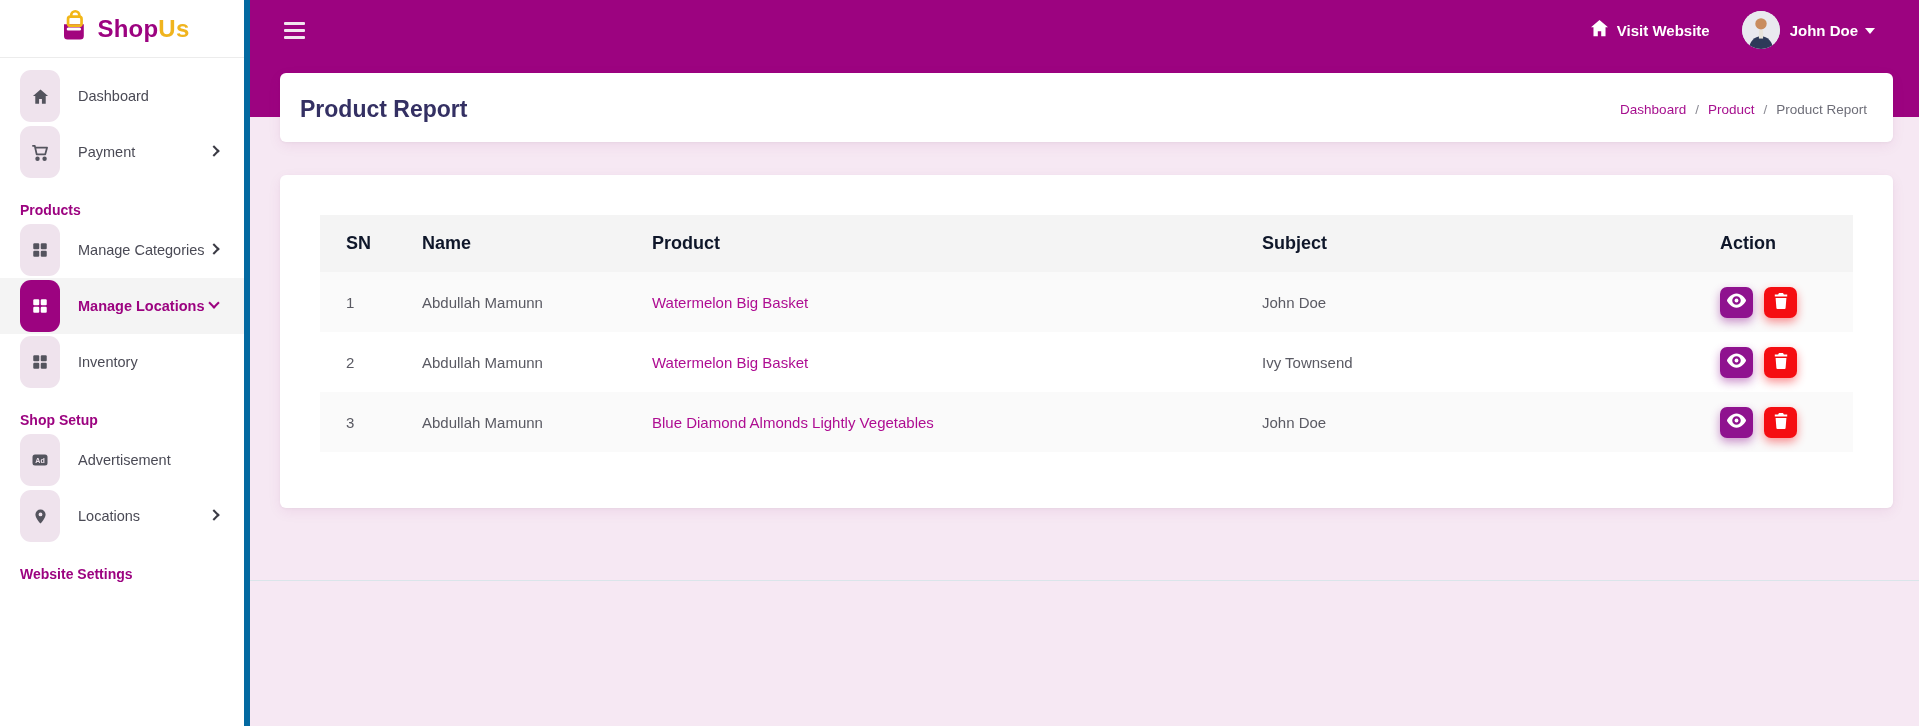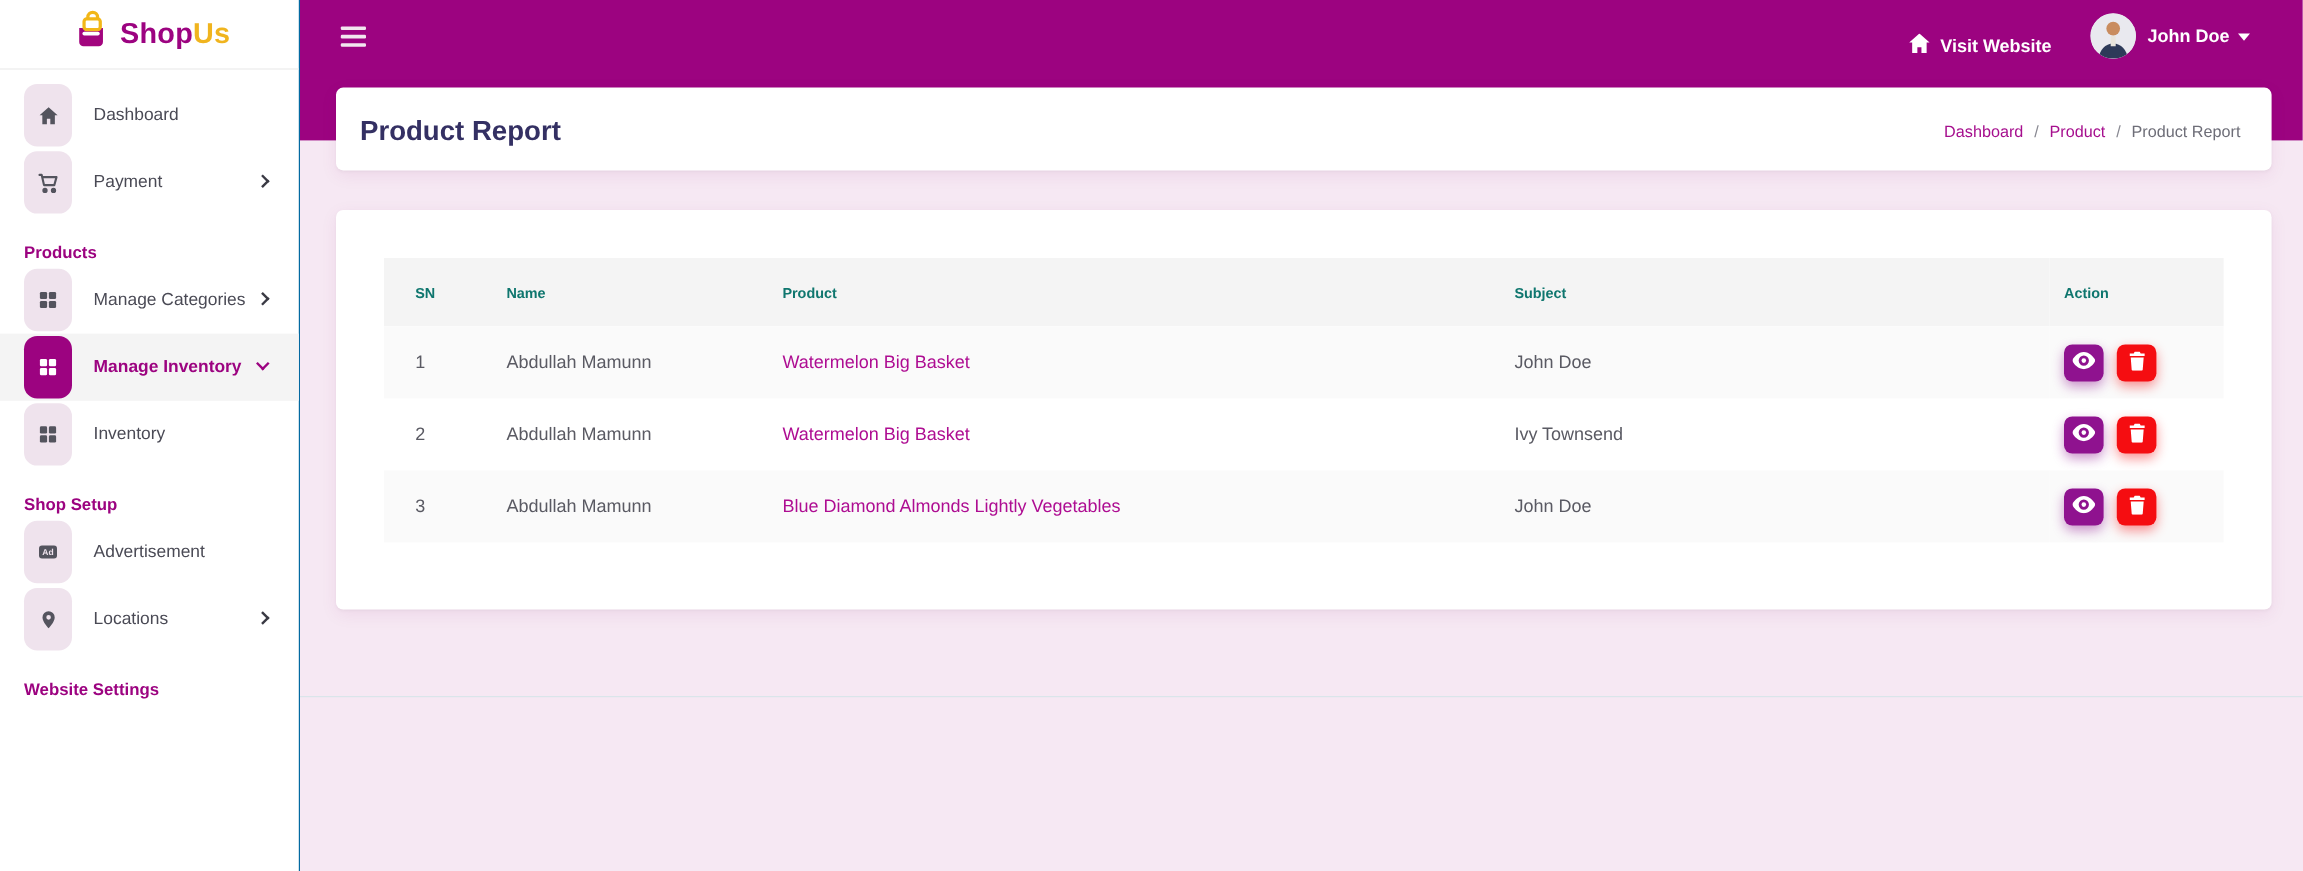--- a/index.html
+++ b/index.html
@@ -6,21 +6,21 @@
   html,body { width:1919px; height:726px; }
   body {
     font-family:"Liberation Sans", sans-serif;
     position:relative; overflow:hidden;
     background:#F6E8F3;
   }
 
   
   .sidebar {
     position:absolute; left:0; top:0; width:250px; height:726px;
-    background:#ffffff; z-index:10; border-right:1px solid #0369a1;
+    background:#ffffff; z-index:10; border-right:6px solid #0369a1;
   }
   .logo-row {
     height:58px; display:flex; align-items:center; justify-content:center;
     gap:7px; border-bottom:1px solid #ECECEC; cursor:pointer;
   }
   .logo-text { font-size:24px; font-weight:800; letter-spacing:0.2px; }
   .logo-text .p1 { color:#9C0380; }
   .logo-text .p2 { color:#F0B41E; }
   .side-menu { padding-top:10px; }
   .side-item {
@@ -46,21 +46,21 @@
 
   
   .main { position:absolute; left:250px; top:0; right:0; height:726px; background:#F6E8F3; }
   .magenta-band { position:absolute; left:0; top:0; right:0; height:117px; background:#9C0380; }
   .navbar {
     position:absolute; left:0; top:0; right:0; height:60px;
     display:flex; align-items:center; padding:0 30px; color:#fff;
   }
   .hamburger { background:none; border:none; cursor:pointer; display:flex; flex-direction:column; gap:4px; padding:4px; }
   .hamburger span { display:block; width:21px; height:3px; background:#F2E6EF; border-radius:1px; }
-  .nav-right { margin-left:auto; display:flex; align-items:flex-end; }
+  .nav-right { margin-left:auto; display:flex; align-items:center; }
   .visit-link { display:flex; align-items:center; gap:8px; color:#fff; font-size:15px; font-weight:600; cursor:pointer; }
   .user-menu { display:flex; align-items:center; margin-left:32px; cursor:pointer; margin-right:14px; }
   .avatar { width:38px; height:38px; border-radius:50%; overflow:hidden; background:#E9E9EF; flex:0 0 38px; }
   .user-name { margin-left:10px; font-size:15px; font-weight:700; color:#fff; }
   .caret { width:0; height:0; border-left:5px solid transparent; border-right:5px solid transparent; border-top:6px solid #fff; margin-left:7px; margin-top:2px; }
 
   .card {
     background:#fff; border-radius:6px;
     box-shadow:0 4px 14px rgba(140,20,115,0.07), 0 1px 3px rgba(0,0,0,0.04);
   }
@@ -70,21 +70,21 @@
     padding:3px 26px 0 20px;
   }
   .page-title { font-size:23px; font-weight:700; color:#343063; }
   .breadcrumb { font-size:13.5px; color:#8A8A93; display:flex; align-items:center; gap:9px; }
   .breadcrumb .bc-link { color:#A60F8E; cursor:pointer; }
   .breadcrumb .bc-current { color:#6E6E78; }
 
   .table-card { position:absolute; left:30px; right:26px; top:175px; height:333px; padding:40px 40px 0 40px; }
   table { width:100%; border-collapse:collapse; table-layout:fixed; }
   thead tr { background:#F4F4F4; height:57px; }
-  th { text-align:left; font-size:12px; font-weight:700; color:#0f766e; padding-left:12px; }
+  th { text-align:left; font-size:18px; font-weight:700; color:#0f172a; padding-left:12px; }
   th:first-child, td:first-child { padding-left:26px; }
   tbody tr { height:60px; }
   tbody tr:nth-child(odd) { background:#FAFAFA; }
   td { font-size:15px; color:#5A5A63; padding-left:12px; }
   .product-link { color:#AE0D92; text-decoration:none; cursor:pointer; }
   .act-btn {
     width:33px; height:31px; border:none; border-radius:7px; cursor:pointer;
     display:inline-flex; align-items:center; justify-content:center; vertical-align:middle;
   }
   .act-view { background:#8F128F; box-shadow:0 4px 10px rgba(143,18,143,0.45); }
@@ -147,21 +147,21 @@
 
     <div class="side-item active">
       <span class="icon-box">
         <svg width="18" height="18" viewBox="0 0 24 24" fill="#ffffff">
             <rect x="3" y="3" width="8" height="8" rx="1.5"></rect>
             <rect x="13" y="3" width="8" height="8" rx="1.5"></rect>
             <rect x="3" y="13" width="8" height="8" rx="1.5"></rect>
             <rect x="13" y="13" width="8" height="8" rx="1.5"></rect>
           </svg>
       </span>
-      <span class="side-label">Manage Inventory</span>
+      <span class="side-label">Manage Locations</span>
       <span class="chev down"></span>
     </div>
 
     <div class="side-item">
       <span class="icon-box">
         <svg width="18" height="18" viewBox="0 0 24 24" fill="#54545E">
             <rect x="3" y="3" width="8" height="8" rx="1.5"></rect>
             <rect x="13" y="3" width="8" height="8" rx="1.5"></rect>
             <rect x="3" y="13" width="8" height="8" rx="1.5"></rect>
             <rect x="13" y="13" width="8" height="8" rx="1.5"></rect>

